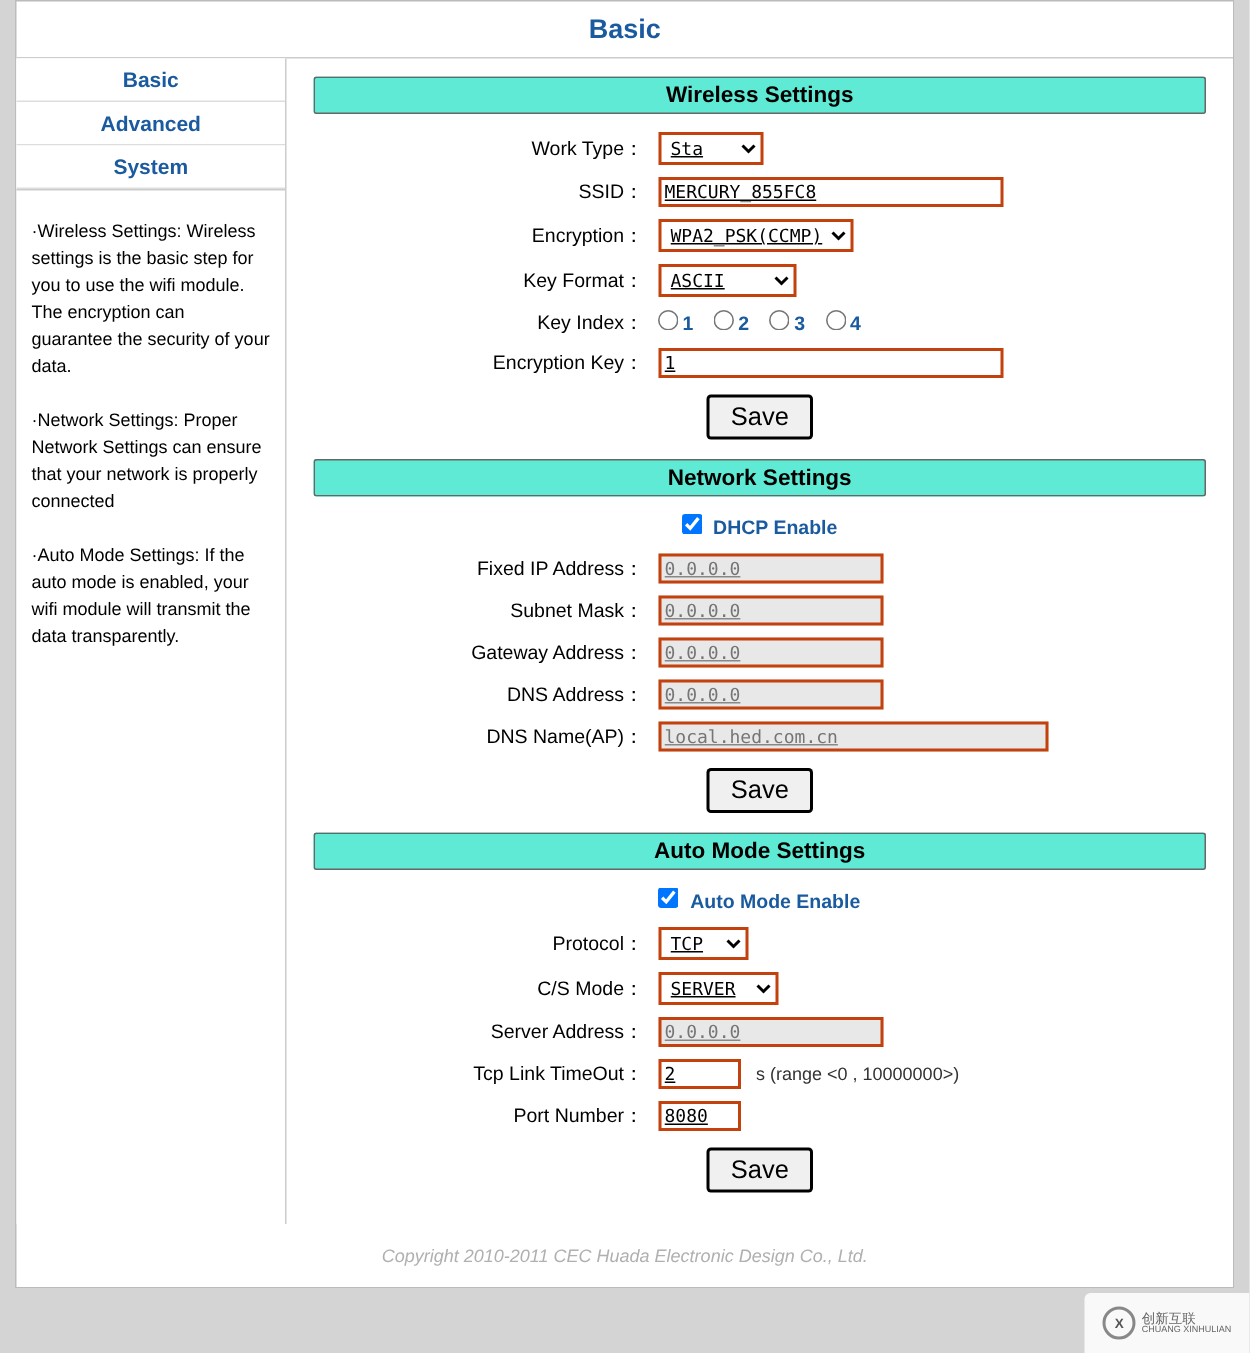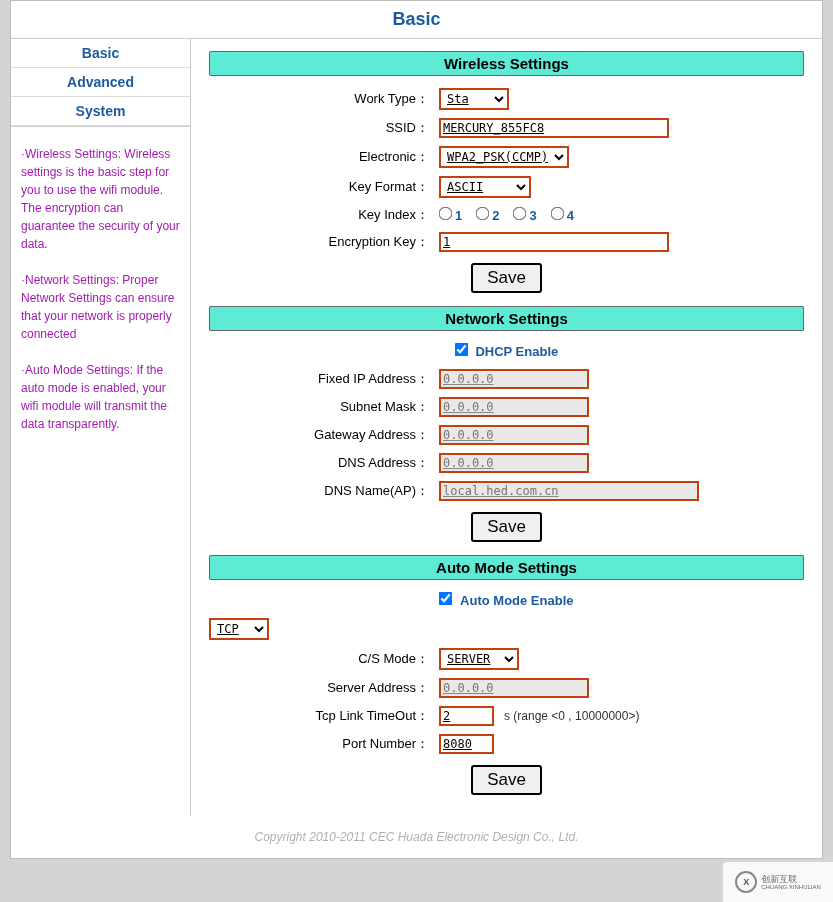--- a/index.html
+++ b/index.html
@@ -49,21 +49,21 @@
     color: #1a5a9e;
     font-weight: bold;
     font-size: 14px;
     border-bottom: 1px solid #ddd;
     background: #fff;
     cursor: pointer;
   }
   .help {
     padding: 18px 10px;
     font-size: 12px;
-    color: #a21caf;
+    color: #000000;
     line-height: 1.5;
     min-height: 380px;
   }
   .help p { margin-bottom: 18px; }
   .content {
     flex: 1;
     padding: 8px 18px;
   }
   .section-header {
     background: #5eead4;
@@ -185,21 +185,21 @@
           <label class="lbl">Work Type：</label>
           <select style="width:70px;">
             <option>Sta</option>
           </select>
         </div>
         <div class="form-row">
           <label class="lbl">SSID：</label>
           <input type="text" style="width: 230px;" value="MERCURY_855FC8">
         </div>
         <div class="form-row">
-          <label class="lbl">Electronic：</label>
+          <label class="lbl">Encryption：</label>
           <select style="width:130px;">
             <option>WPA2_PSK(CCMP)</option>
           </select>
         </div>
         <div class="form-row">
           <label class="lbl">Key Format：</label>
           <select style="width:92px;">
             <option>ASCII</option>
           </select>
         </div>
@@ -254,20 +254,21 @@
 
         <div class="section-header">Auto Mode Settings</div>
 
         <div class="checkbox-center">
           <label>
             <input type="checkbox" checked="" style="">
             <span class="chk-lbl">Auto Mode Enable</span>
           </label>
         </div>
         <div class="form-row">
+          <label class="lbl">Protocol：</label>
           <select style="width:60px;">
             <option>TCP</option>
           </select>
         </div>
         <div class="form-row">
           <label class="lbl">C/S Mode：</label>
           <select style="width:80px;">
             <option>SERVER</option>
           </select>
         </div>

